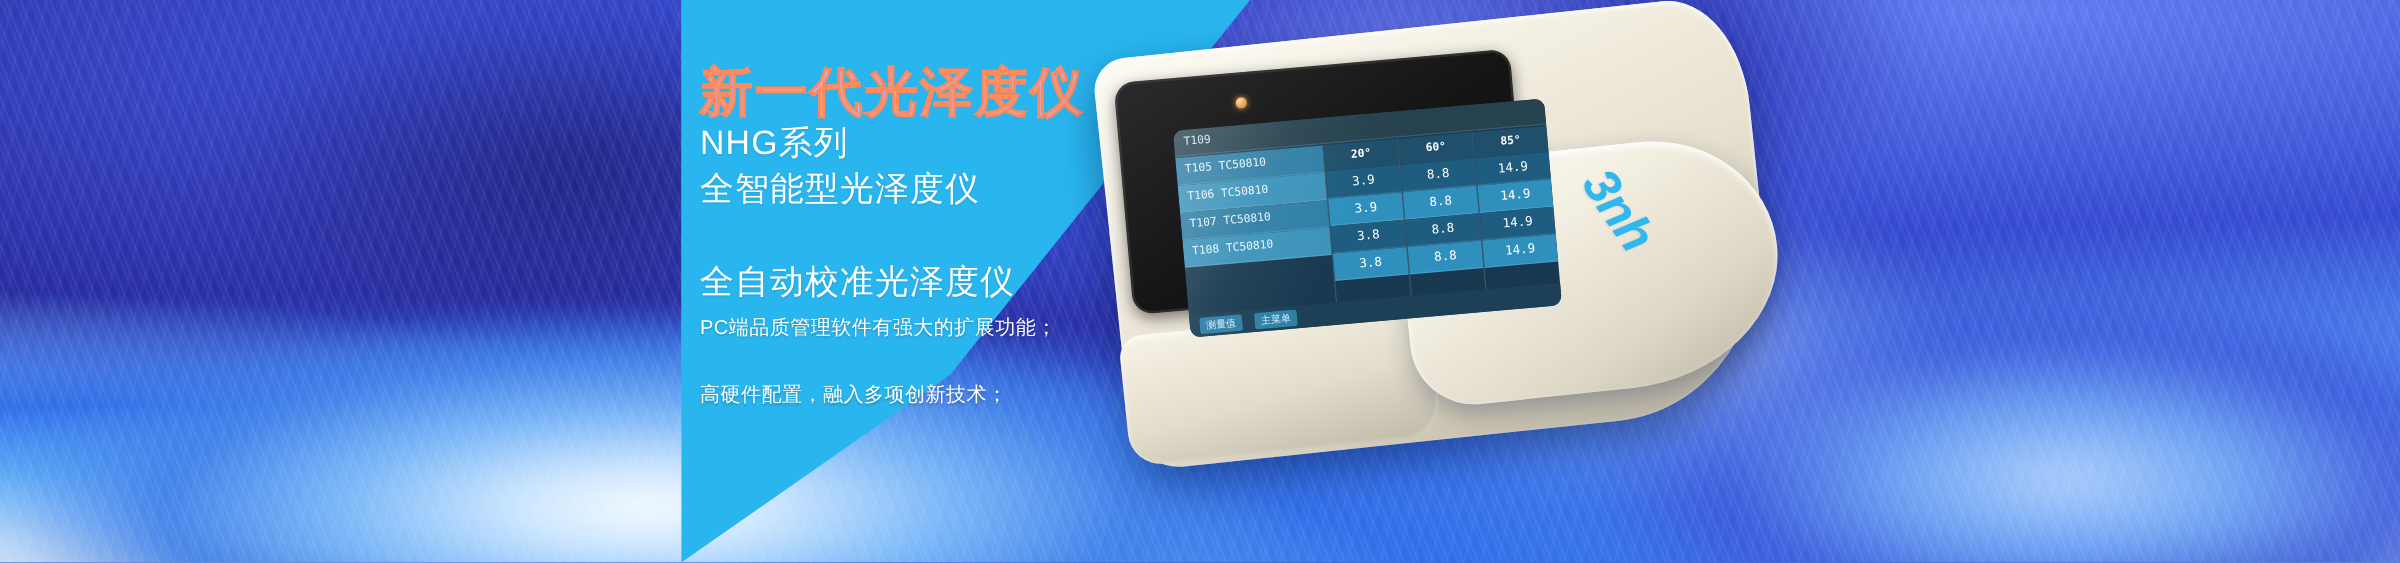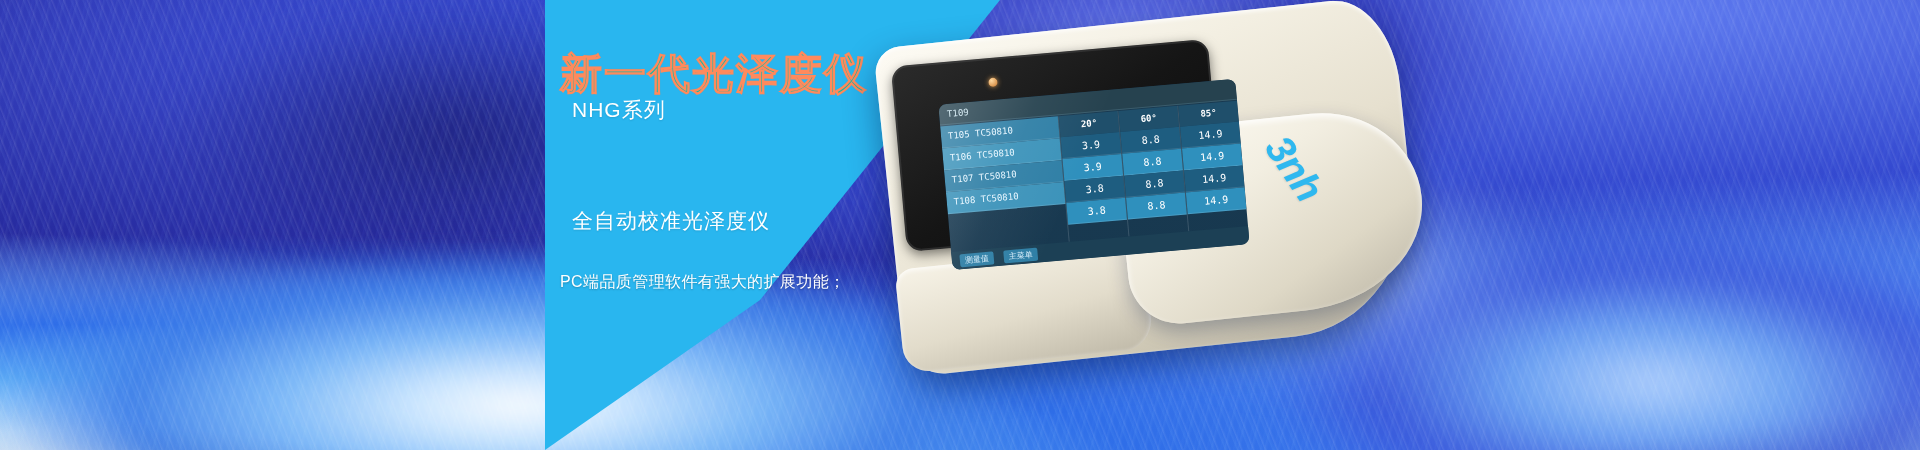--- a/index.html
+++ b/index.html
@@ -94,41 +94,41 @@
     background:#29b6ef;
     clip-path:polygon(545px 0px, 545px 450px, 760px 300px, 760px 0px);
   }
 
   
   .copy{position:absolute;left:560px;top:0;width:470px;height:450px;}
 
   .title{
     position:absolute;left:0;top:46px;
     font-size:42px;font-weight:bold;letter-spacing:2px;
-    color:#14b8a6;
+    color:#c4b5fd;
     -webkit-text-stroke:1px #ff8a5c;
     text-shadow:0 0 1px rgba(255,120,70,.9);
     white-space:nowrap;
   }
   .sub{
-    position:absolute;left:12px;
-    color:#ffffff;font-size:21px;font-weight:400;letter-spacing:1px;
+    position:absolute;left:0;
+    color:#ffffff;font-size:27px;font-weight:400;letter-spacing:1px;
     white-space:nowrap;text-shadow:0 1px 2px rgba(0,0,0,.12);
   }
   .sub.l1{top:96px;}
   .sub.l2{top:133px;}
   .sub.l3{top:170px;}
   .sub.l4{top:207px;}
 
   .body{
     position:absolute;left:0;
     color:#ffffff;font-size:16px;letter-spacing:.4px;
     white-space:nowrap;text-shadow:0 1px 2px rgba(0,0,0,.25);
   }
-  .body.b1{top:252px;margin-top:20px;}
+  .body.b1{top:252px;}
   .body.b2{top:279px;}
   .body.b3{top:306px;}
 
   
   .device{
     position:absolute;left:870px;top:10px;width:580px;height:370px;
     transform:rotate(-6deg);
   }
   .dev-body{
     position:absolute;left:20px;top:10px;width:520px;height:330px;
@@ -238,23 +238,25 @@
     <div class="vignette"></div>
   </div>
 
   <div class="cyan-panel"></div>
   <div class="cyan-panel2"></div>
 
   <div class="copy">
     <div class="title">新一代光泽度仪</div>
 
     <div class="sub l1">NHG系列</div>
+    <div class="sub l2">全智能型光泽度仪</div>
     <div class="sub l4">全自动校准光泽度仪</div>
 
     <div class="body b1">PC端品质管理软件有强大的扩展功能；</div>
+    <div class="body b3">高硬件配置，融入多项创新技术；</div>
   </div>
 
   <div class="device">
     <div class="dev-body"></div>
     <div class="dev-nose"></div>
     <div class="dev-grip"></div>
 
     <div class="dev-bezel">
       <div class="led"></div>
 

